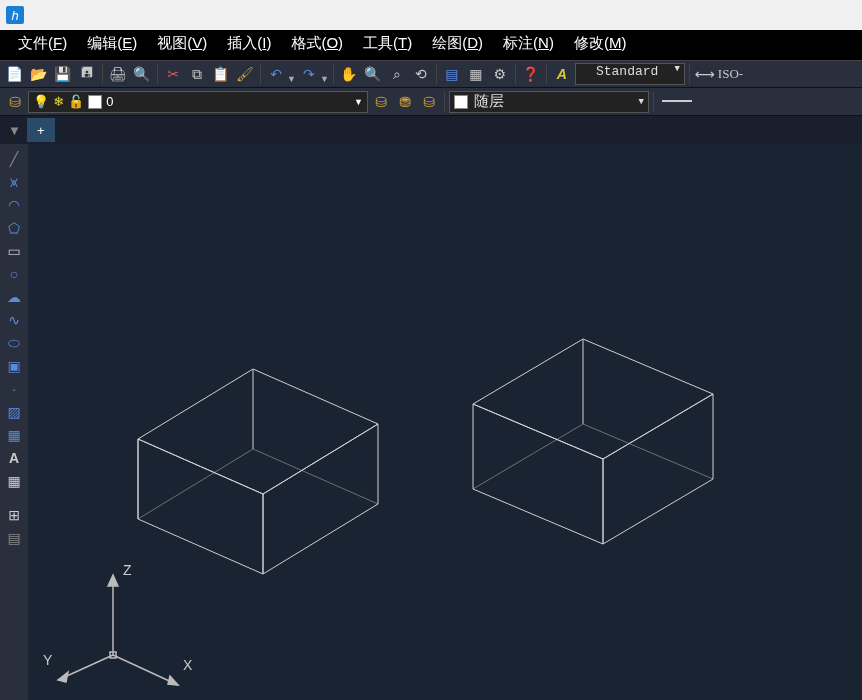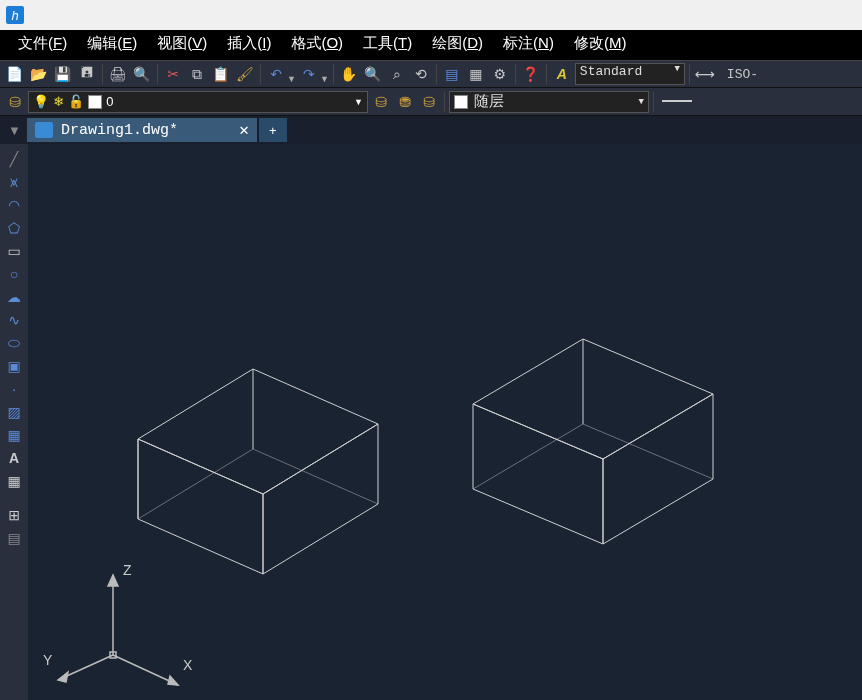--- a/index.html
+++ b/index.html
@@ -72,20 +72,21 @@
   margin: 0 2px;
 }
 .style-select {
   background: #222;
   border: 1px solid #555;
   color: #ddd;
   height: 22px;
   min-width: 110px;
   padding: 0 4px;
   font-family: "Courier New", monospace;
+  text-align: center;
 }
 .toolbar2 {
   height: 28px;
   background: #2a2f3e;
   border-bottom: 1px solid #111;
   display: flex;
   align-items: center;
   padding: 0 4px;
   gap: 2px;
 }
@@ -238,21 +239,21 @@
   <div class="tool-sep"></div>
   <div class="tool-btn" style="color:#3a8bd6">❓</div>
   <div class="tool-sep"></div>
   <div class="tool-btn" style="color:#d8c838;font-style:italic;font-weight:bold">A</div>
   <div class="style-select">
     <span>Standard</span>
     <span style="float:right;font-size:9px">▼</span>
   </div>
   <div class="tool-sep"></div>
   <div class="tool-btn">⟷</div>
-  <span style="font-family:Liberation Mono, monospace;margin-left:9px">ISO-</span>
+  <span style="font-family:Liberation Serif, serif;margin-left:0">ISO-</span>
 </div>
 
 <div class="toolbar2">
   <div class="tool-btn" style="color:#d8a838">⛁</div>
   <div class="layer-select">
     <div style="display:flex;align-items:center;gap:4px">
       <span style="color:#e8d838">💡</span>
       <span style="color:#e8d838">❄</span>
       <span style="color:#5a8ad8">🔓</span>
       <span class="color-swatch" style="background:#fff"></span>
@@ -268,25 +269,20 @@
     <span class="color-swatch" style="background:#fff"></span>
     <span>随层</span>
     <span style="margin-left:auto;font-size:9px">▼</span>
   </div>
   <div class="tool-sep"></div>
   <div style="width:30px;height:4px;border-top:2px solid #ccc;margin:0 4px"></div>
 </div>
 
 <div class="tabbar">
   <div class="tab-handle">▼</div>
-  <div class="doc-tab">
-    <div class="doc-icon"></div>
-    <span>Drawing1.dwg*</span>
-    <span class="close">✕</span>
-  </div>
   <div class="new-tab">
     <span>+</span>
   </div>
 </div>
 
 <div class="main-area">
   <div class="left-toolbar">
     <div class="tool-btn" style="color:#888">╱</div>
     <div class="tool-btn" style="color:#5a8ad8">⩙</div>
     <div class="tool-btn" style="color:#5a8ad8">◠</div>

